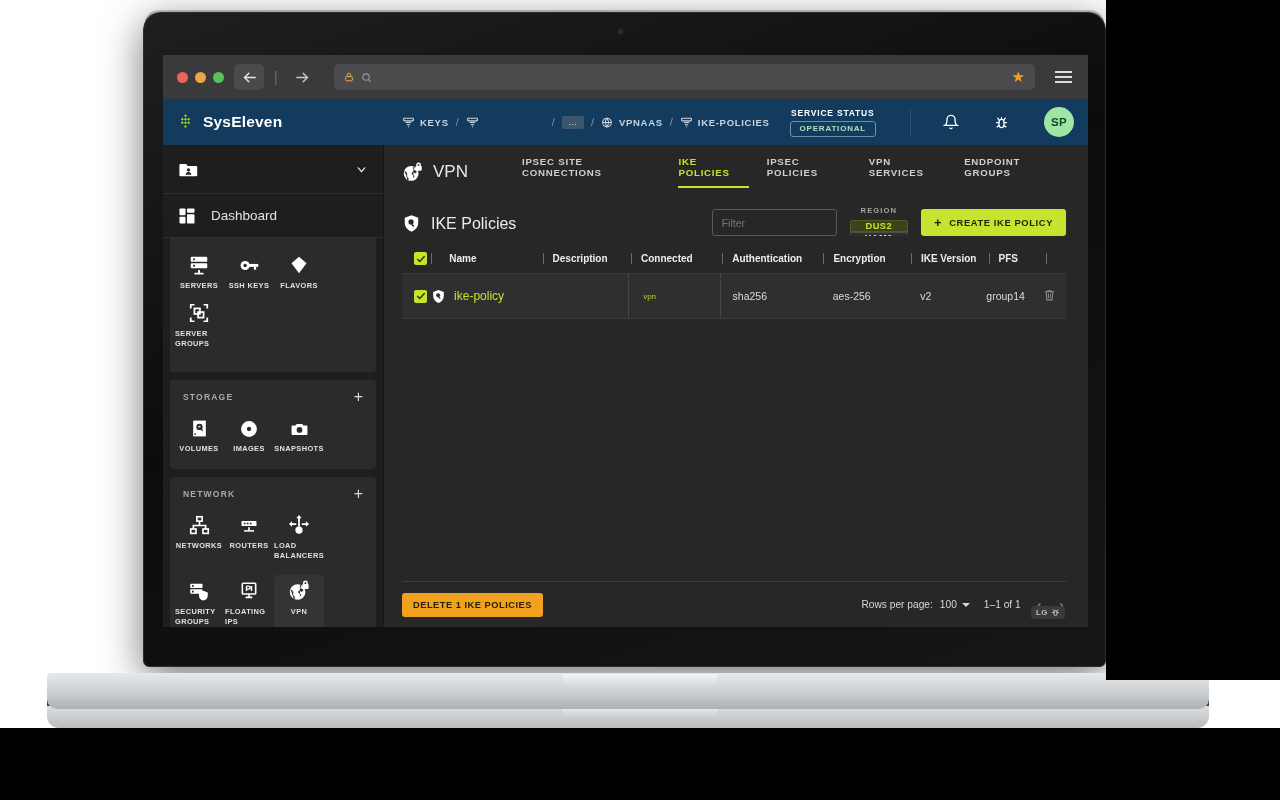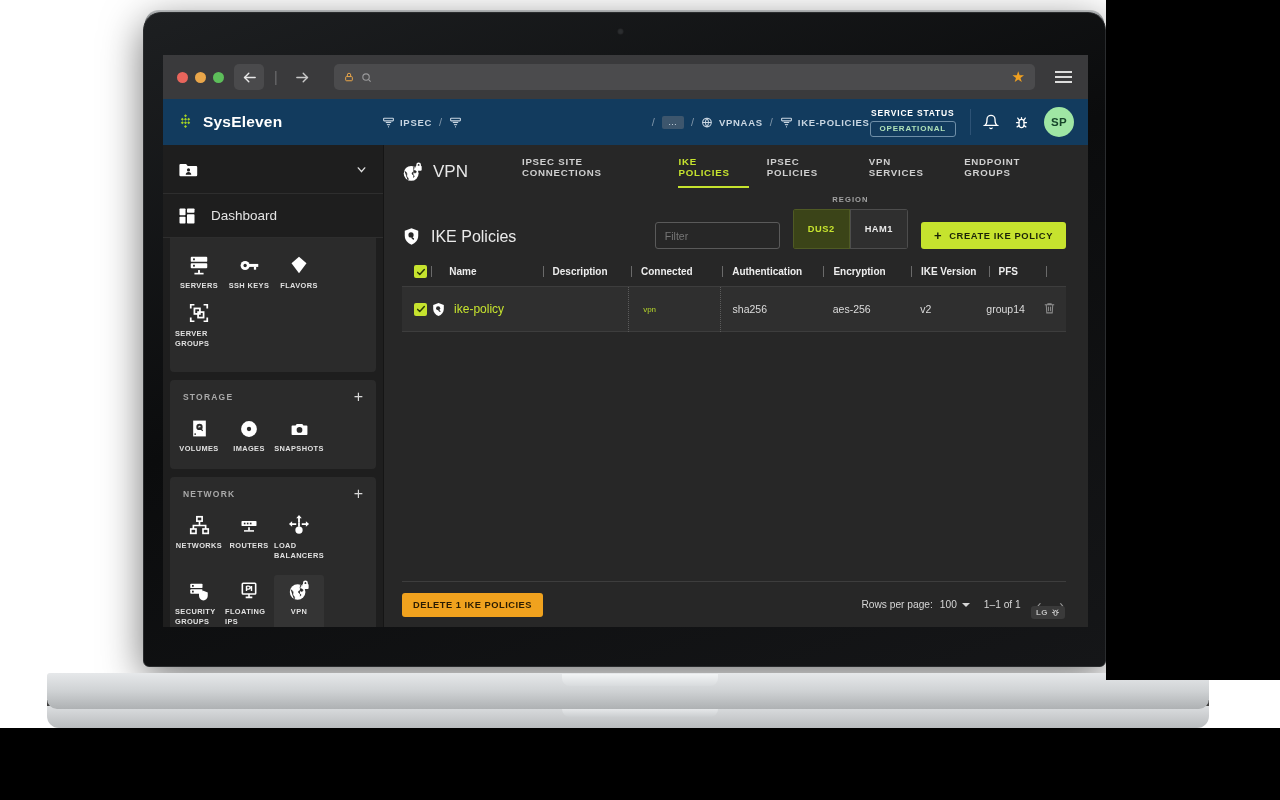--- a/index.html
+++ b/index.html
@@ -89,21 +89,21 @@
   .url-text { flex:1; color:#b9b9bb; font-size:11px; }
   .star { color:#f0a020; font-size:15px; }
   .burger { display:flex; flex-direction:column; gap:3px; padding:4px 2px; }
   .burger i { display:block; width:17px; height:2px; background:#dcdcdc; }
 
   
   .app { height:528px; background:#2b2b2b; display:flex; flex-direction:column; }
 
   .topbar {
     height:46px; background:#123b5e; display:flex; align-items:center;
-    padding:0 14px; flex-shrink:0;
+    padding:0 14px; flex-shrink:0;gap:20px;
   }
   .brand { width:205px; display:flex; align-items:center; gap:9px; }
   .brand-logo { width:17px; height:17px; position:relative; }
   .brand-name { color:#fff; font-size:15.5px; font-weight:bold; letter-spacing:.2px; }
 
   .crumbs { flex:1; display:flex; align-items:center; gap:6px; }
   .crumb { display:flex; align-items:center; gap:5px; color:#c9d6e2; font-size:9.5px; letter-spacing:.7px; font-weight:bold; }
   .crumb-sep { color:#7f95a9; font-size:11px; padding:0 1px; }
   .crumb-chip { background:#3d566d; border-radius:2px; padding:2px 6px; color:#cfdbe6; font-size:9px; line-height:1; letter-spacing:1px; }
   .sp-ic { width:13px; height:13px; }
@@ -184,21 +184,21 @@
   .filter-input {
     width:125px; height:27px; background:transparent; border:1px solid #5a5a5a;
     border-radius:3px; color:#9a9a9a; font-size:10.5px; padding:0 9px;
     font-family:"Liberation Sans", sans-serif; outline:none;
   }
   .region-wrap { position:relative; }
   .region-cap {
     position:absolute; top:-14px; left:0; right:0; text-align:center;
     color:#a3a3a3; font-size:7.6px; font-weight:bold; letter-spacing:1.1px;
   }
-  .region-toggle { display:flex; height:40px; border-radius:3px; overflow:hidden; }
+  .region-toggle { display:flex; height:16px; border-radius:3px; overflow:hidden;flex-direction:column; }
   .region-btn {
     padding:0 14px; display:flex; align-items:center; justify-content:center;
     font-size:9.3px; font-weight:bold; letter-spacing:.5px;
     background:#2f2f2f; color:#e9e9e9; border:1px solid #4d4d4d;
   }
   .region-btn.sel { background:#3b4418; color:#c6e32e; border-color:#4f5a24; }
   .create-btn {
     height:27px; background:#c6e32e; color:#1c2408; border:none; border-radius:3px;
     font-size:9.4px; font-weight:bold; letter-spacing:.6px; padding:0 13px;
     display:flex; align-items:center; gap:7px;
@@ -335,21 +335,21 @@
         </div>
 
         <div class="crumbs">
           <span class="crumb">
             <svg class="sp-ic" viewBox="0 0 24 24" fill="none" stroke="#c9d6e2" stroke-width="2">
               <rect x="3" y="4" width="18" height="5" rx="1"></rect>
                 <line x1="7" y1="12" x2="17" y2="12"></line>
                 <line x1="9" y1="16" x2="15" y2="16"></line>
                 <line x1="11" y1="20" x2="13" y2="20"></line>
             </svg>
-            <span>IPSEC</span>
+            <span>KEYS</span>
           </span>
           <span class="crumb-sep">/</span>
           <span class="crumb">
             <svg class="sp-ic" viewBox="0 0 24 24" fill="none" stroke="#c9d6e2" stroke-width="2">
               <rect x="3" y="4" width="18" height="5" rx="1"></rect>
                 <line x1="7" y1="12" x2="17" y2="12"></line>
                 <line x1="9" y1="16" x2="15" y2="16"></line>
                 <line x1="11" y1="20" x2="13" y2="20"></line>
             </svg>
           </span>

